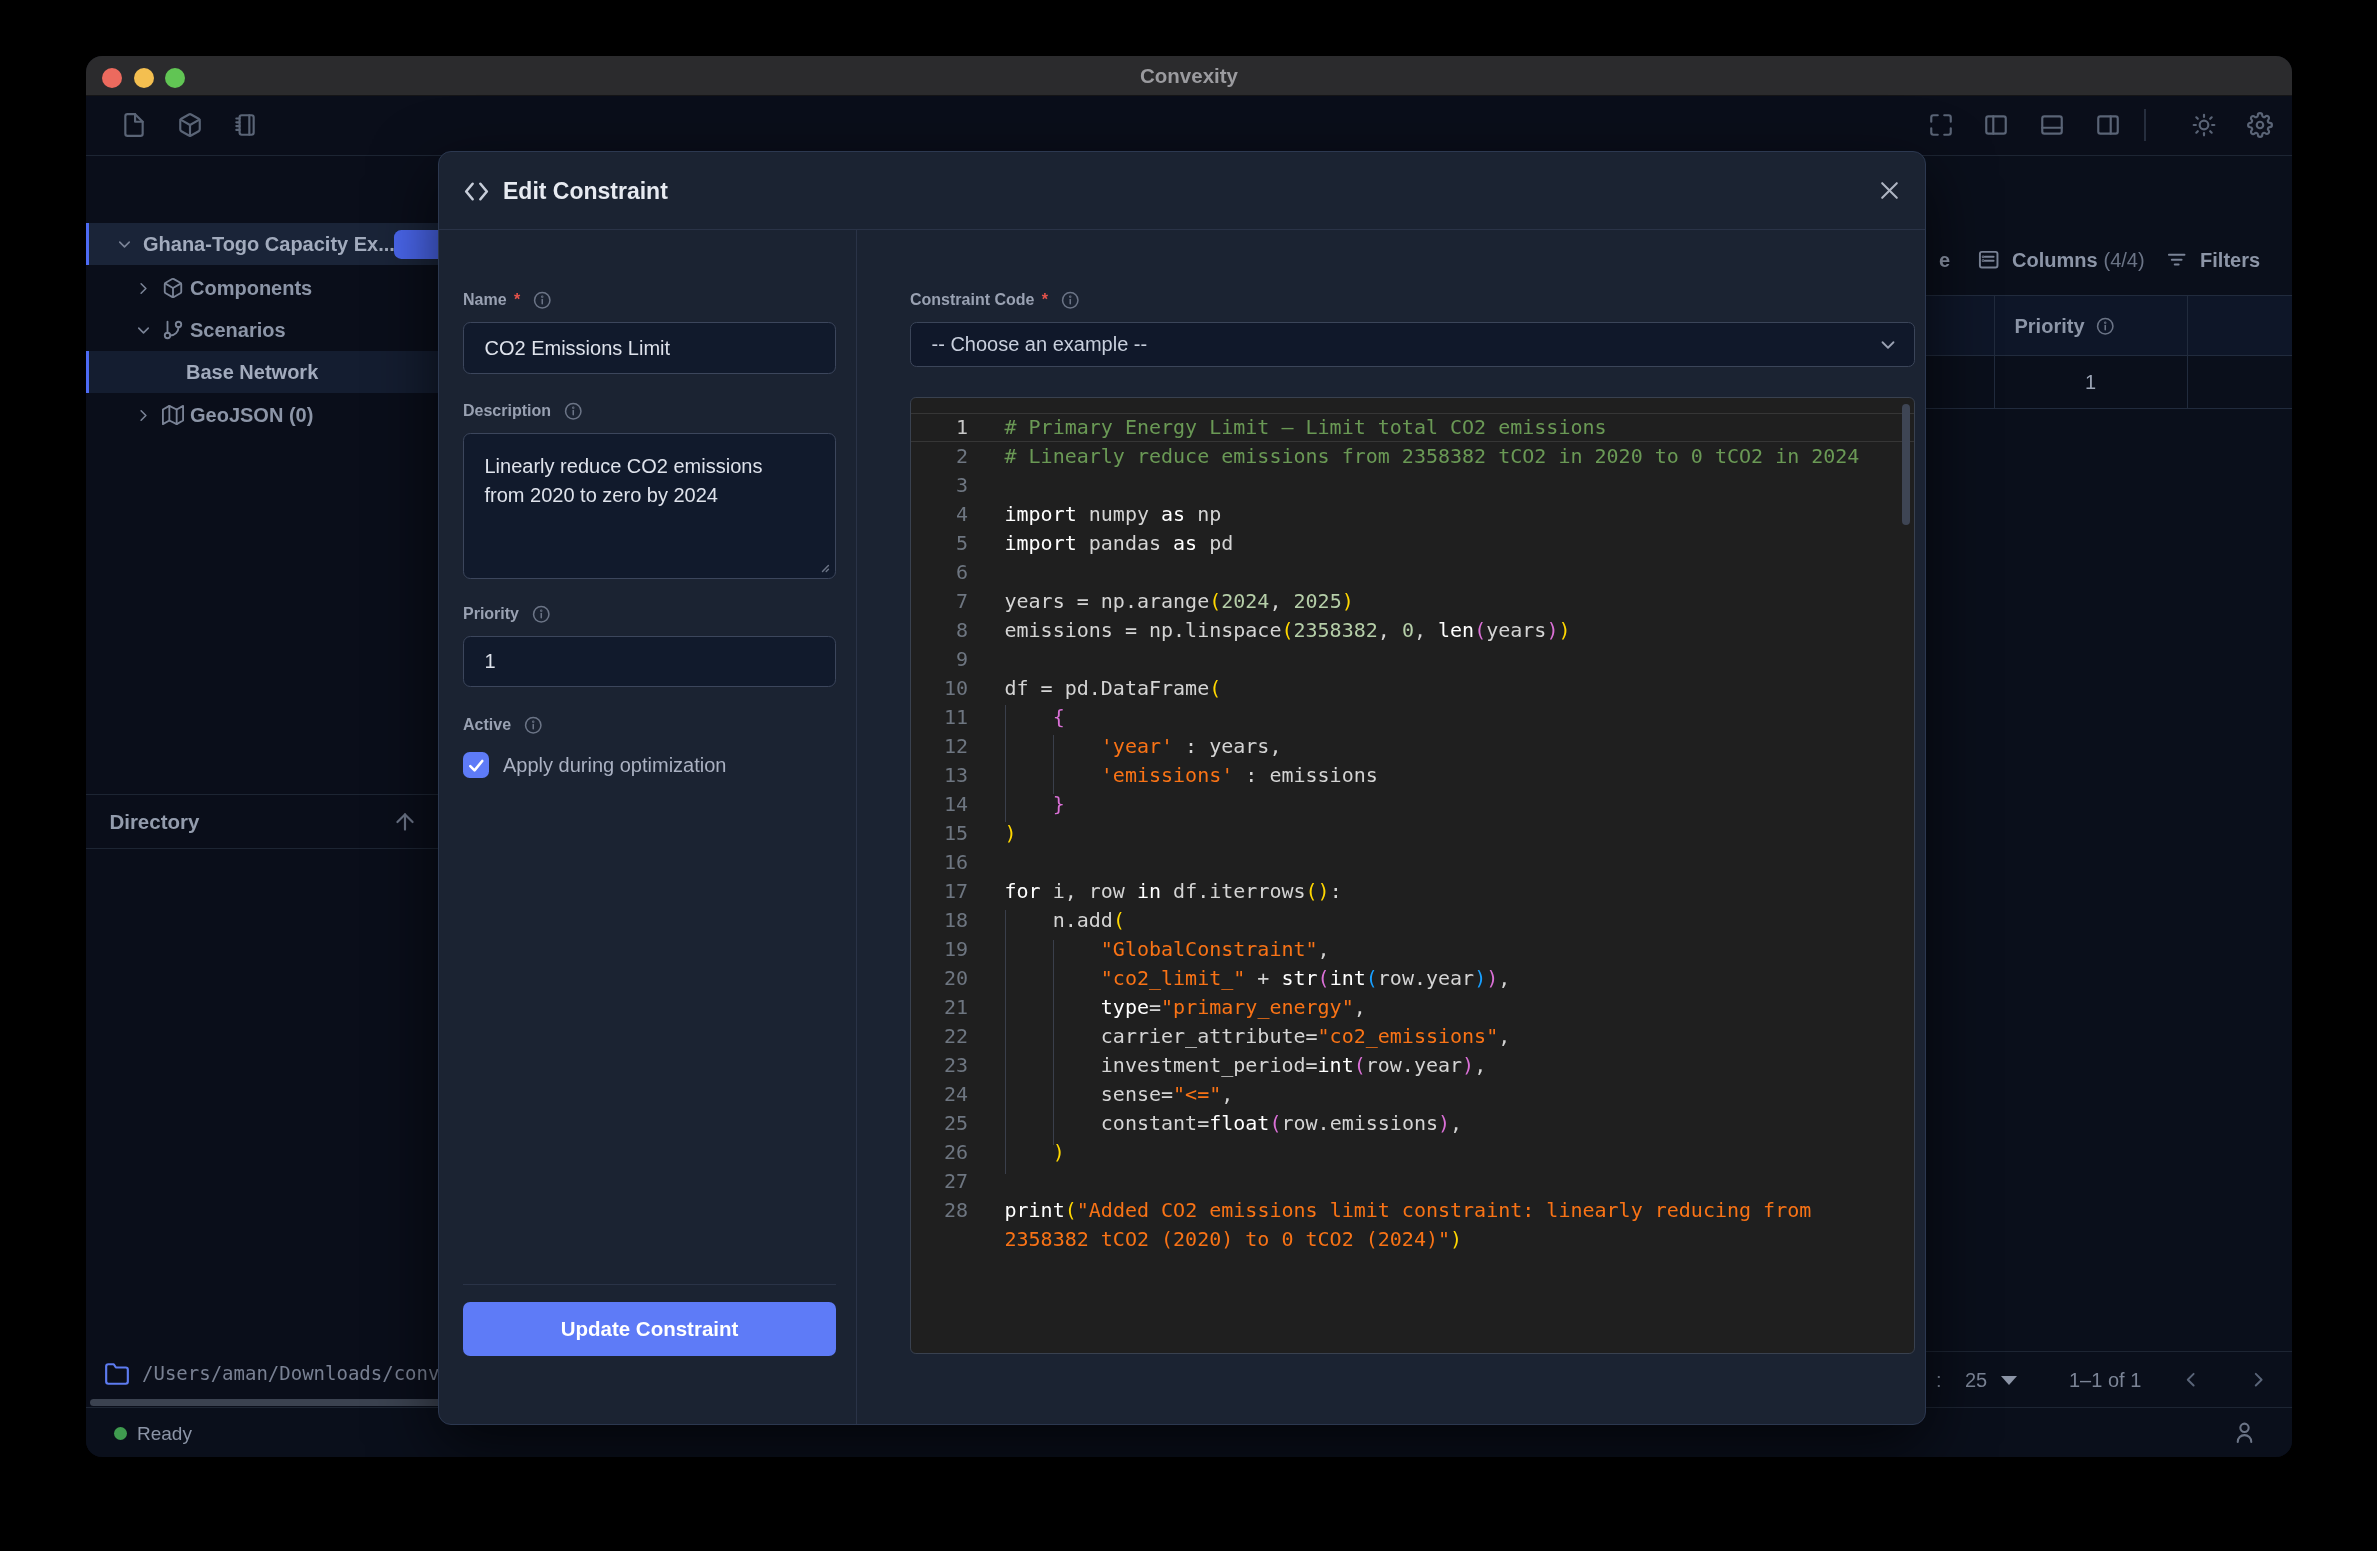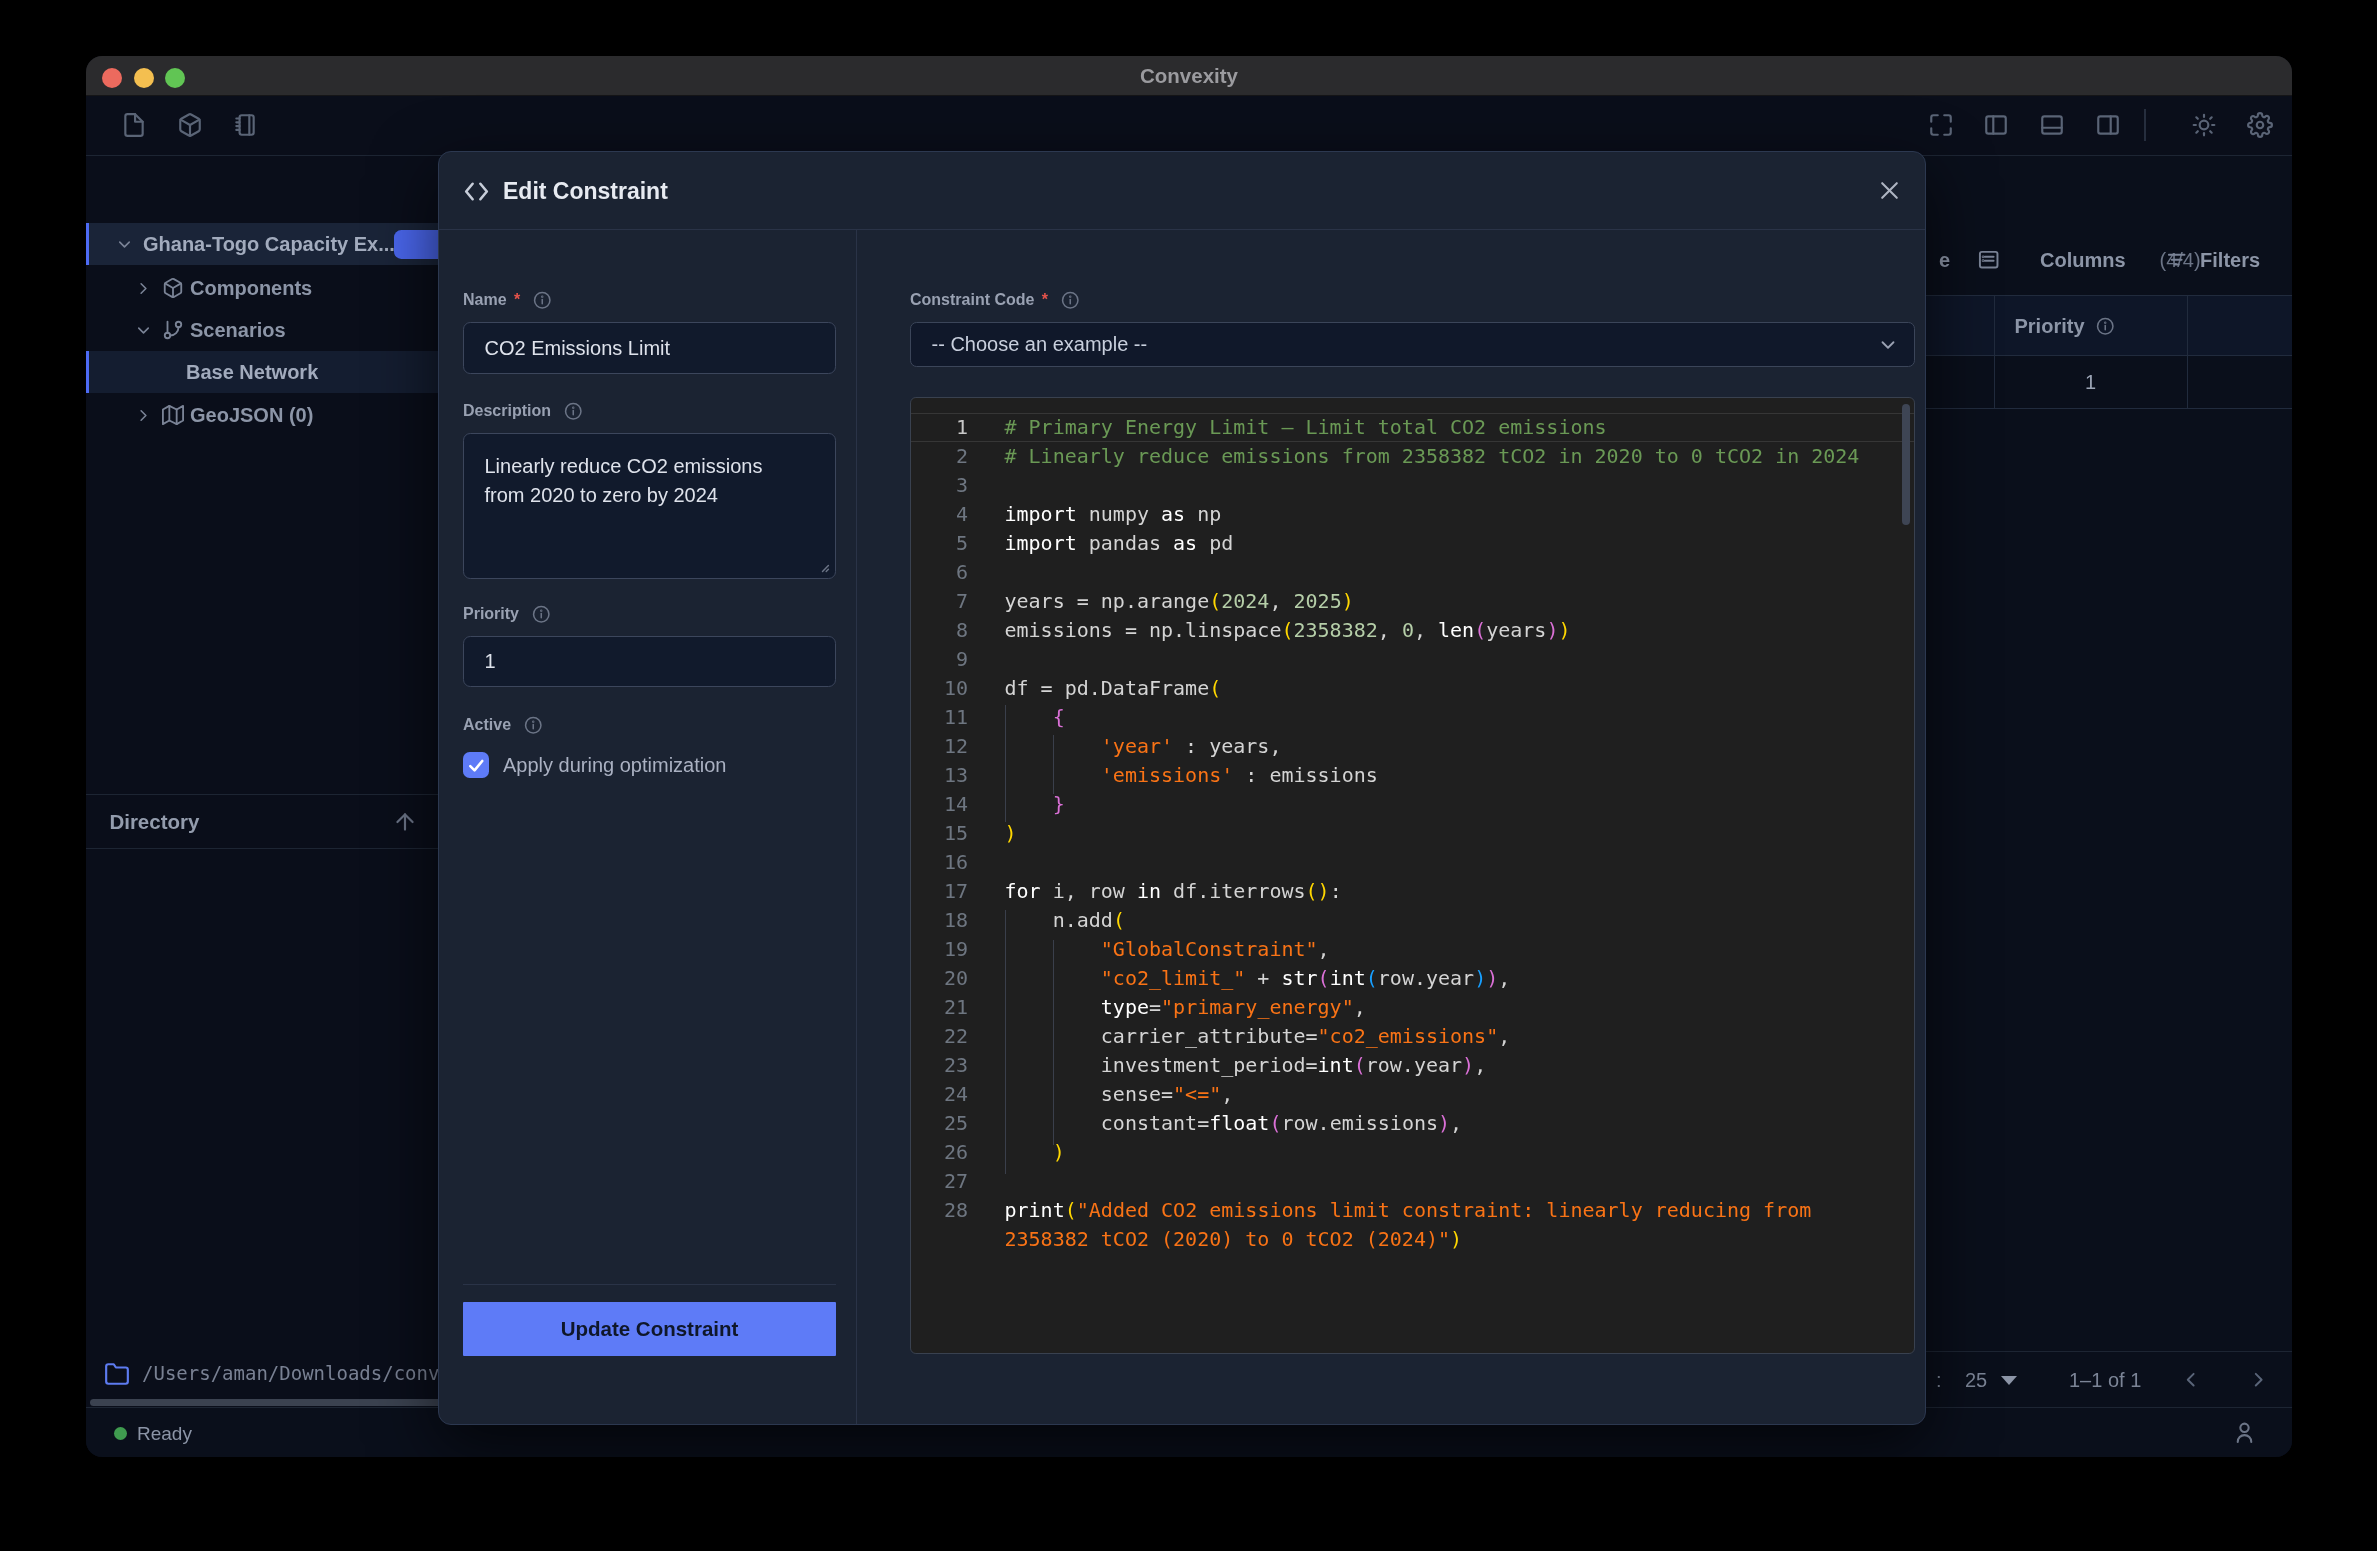--- a/index.html
+++ b/index.html
@@ -108,21 +108,21 @@
   #f-desc .val { top:17.6px; height:auto; line-height:29px; width:293px; display:block; }
   #resize-handle { position:absolute; right:4.4px; bottom:4.4px; width:17.6px; height:17.6px; color:#6b7486; }
   #resize-handle svg { width:100%; height:100%; }
   #checkbox { position:absolute; left:24px; top:522px; width:26px; height:26px; background:#5e7bf7;
     border-radius:6.6px; cursor:pointer; }
   #checkbox svg { position:absolute; left:2.9px; top:2.9px; width:20.5px; height:20.5px; }
   #checkbox-label { position:absolute; left:64px; top:517px; height:37px; line-height:37px;
     color:#aab1c2; font-size:20px; }
   #form-divider { position:absolute; left:24px; top:1054px; width:373px; height:0.7px; background:#2a3347; }
   #update-btn { position:absolute; left:24px; top:1072px; width:373px; height:54px;
-    background:#5e7bf7; border:none; border-radius:1px; color:#0f172a; font-size:20.5px;
+    background:#5e7bf7; border:none; border-radius:7px; color:#ffffff; font-size:20.5px;
     font-weight:700; font-family:"Liberation Sans",sans-serif; cursor:pointer; }
   #modal-right { position:absolute; left:418px; top:78px; right:0; bottom:0; }
   #code-select { position:absolute; left:53px; top:92px; width:1005px; height:45px;
     background:#10182a; border:1.5px solid #3b4559; border-radius:6.6px; cursor:pointer; }
   #code-select .val { position:absolute; left:20.5px; top:0; height:42px; line-height:42px;
     color:#c8cfdd; font-size:20px; }
   #code-select .chev { position:absolute; right:14.6px; top:11px; width:22px; height:22px; color:#9aa1b2; }
   #code-select .chev svg { width:100%; height:100%; }
   #editor { position:absolute; left:53px; top:167px; width:1005px; height:957px;
     background:#1f1f1f; border:0.7px solid #39414f; border-radius:5.9px; overflow:hidden;
@@ -257,21 +257,21 @@
           </svg></span>
       <span id="path-text">/Users/aman/Downloads/conve</span>
     </div>
     <div id="h-scrollbar"></div>
   </div>
 
   <div id="main">
     <div class="mt-item" style="left:1501px;">
       <span>e</span>
     </div>
-    <div class="mt-item" style="left:1539px;gap:28px;">
+    <div class="mt-item" style="left:1539px;">
       <span class="micon"><svg viewBox="0 0 24 24" fill="none" stroke="currentColor" stroke-linecap="round" stroke-linejoin="round" stroke-width="2">
             <rect x="3" y="4" width="18" height="16" rx="2"></rect>
             <line x1="8" y1="9" x2="17" y2="9"></line>
             <line x1="8" y1="13" x2="17" y2="13"></line>
             <circle cx="6.2" cy="9" r="0.4"></circle>
             <circle cx="6.2" cy="13" r="0.4"></circle>
           </svg></span>
       <span>Columns</span>
       <span class="dim">(4/4)</span>
     </div>

